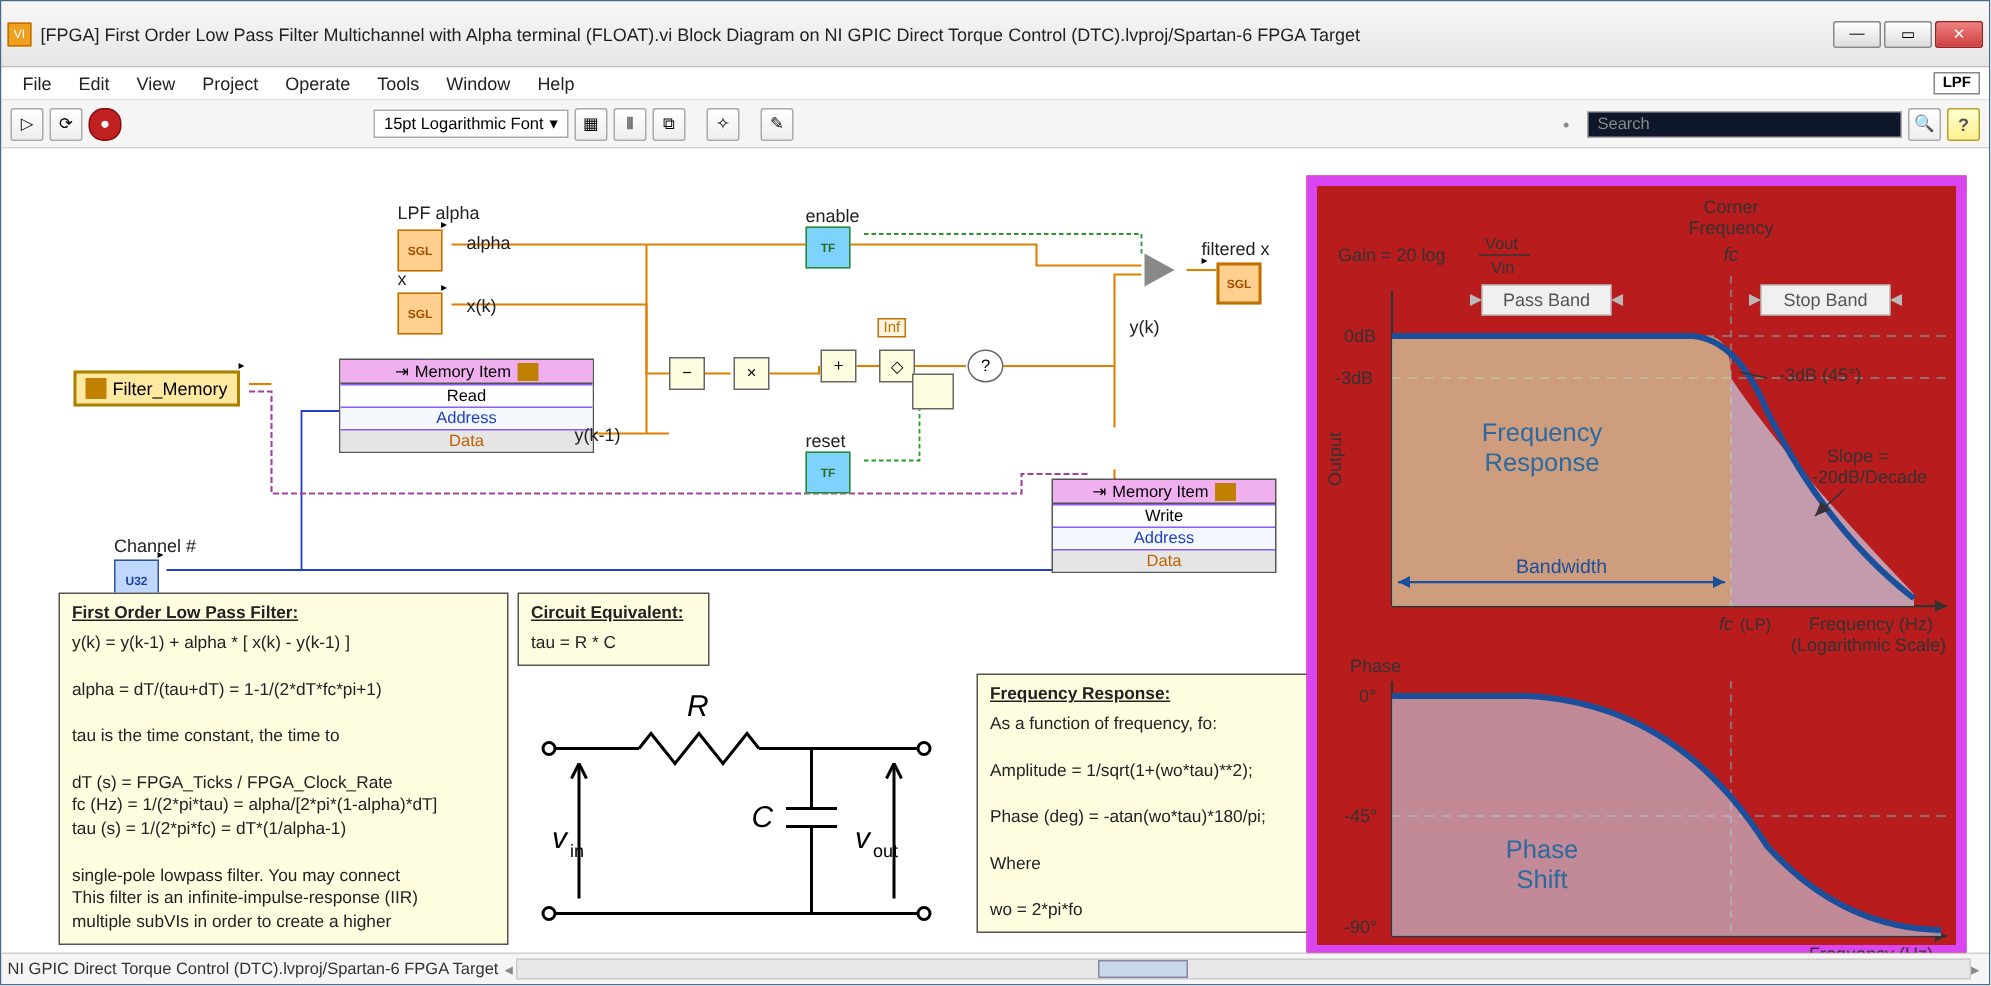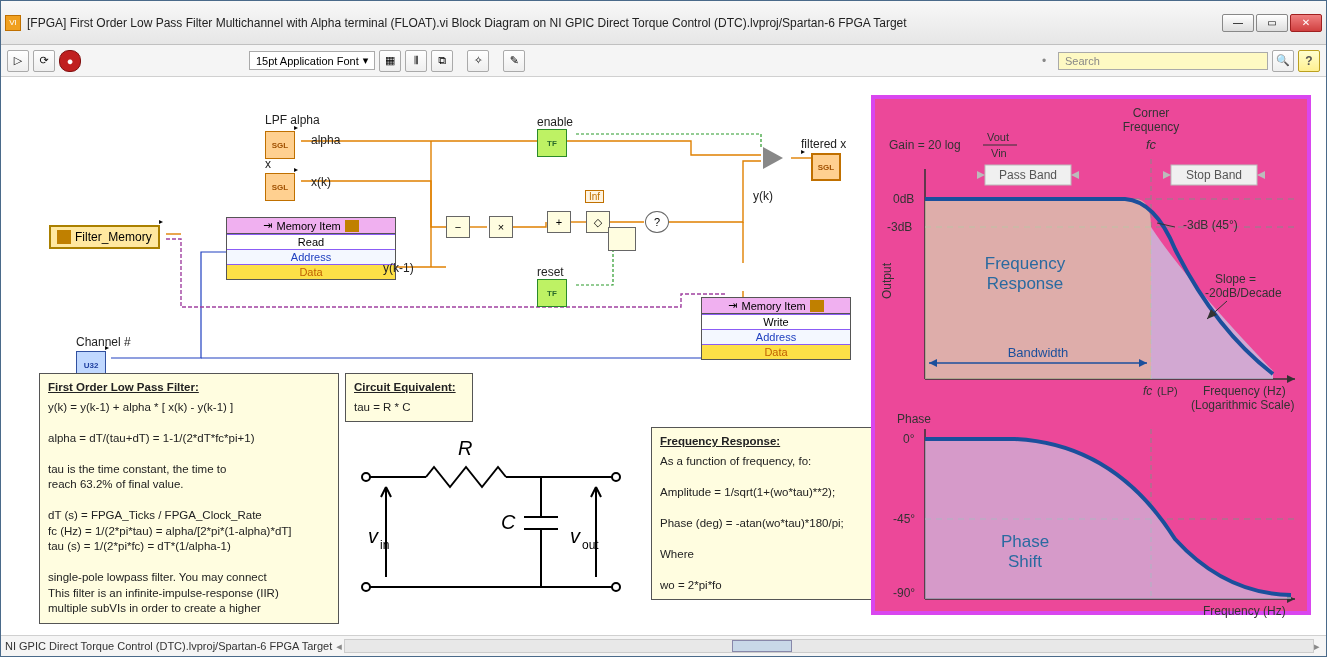--- a/index.html
+++ b/index.html
@@ -15,52 +15,52 @@
 .titlebar .winbtn.close { background:linear-gradient(#f08080,#d04040); border-color:#a02020; color:#fff;}
 
 .menubar { height:22px; background:#fff; border-bottom:1px solid #e0e0e0; display:flex; align-items:center; padding:0 6px; gap:2px;}
 .menubar .menuitem { padding:2px 8px; font-size:12px; color:#222;}
 .menubar .lpf-chip { margin-left:auto; border:1px solid #888; padding:1px 5px; font-size:10px; background:#fff; font-weight:bold;}
 
 .toolbar { height:32px; background:#f5f5f5; border-bottom:1px solid #d0d0d0; display:flex; align-items:center; padding:0 6px; gap:4px;}
 .toolbar .tbtn { width:22px;height:22px;border:1px solid #aaa;background:linear-gradient(#fff,#eee);border-radius:2px;display:flex;align-items:center;justify-content:center;font-size:11px;}
 .toolbar .fontbox { border:1px solid #aaa; background:#fff; padding:2px 6px; font-size:11px; display:flex; align-items:center; gap:4px;}
 .toolbar .spacer { flex:1; }
-.toolbar .search { border:1px solid #aaa; background:#fef9c3; padding:2px 6px; width:210px; font-size:11px; color:#888;}
+.toolbar .search { border:1px solid #aaa; background:#0f172a; padding:2px 6px; width:210px; font-size:11px; color:#888;}
 .toolbar .help { width:22px;height:22px; border:1px solid #bba020;background:linear-gradient(#ffffd0,#fff090);display:flex;align-items:center;justify-content:center;font-weight:bold;color:#555;border-radius:2px;}
 
 .canvas { flex:1; position:relative; background:#fff; overflow:hidden; border-bottom:1px solid #d0d0d0;}
 
 .statusbar { height:20px; background:#f5f5f5; display:flex; align-items:center; font-size:11px; color:#333; padding:0 4px;}
 .statusbar .stext { padding-right:4px; }
 .statusbar .track { flex:1; height:14px; background:#e8e8e8; border:1px solid #ccc; position:relative;}
 .statusbar .thumb { position:absolute; left:40%; width:60px; height:100%; background:#c8d8e8; border:1px solid #88a; }
 
 
 .label { position:absolute; font-size:12px; color:#222; white-space:nowrap; }
 .terminal { position:absolute; width:30px; height:28px; border:1px solid; display:flex;align-items:center;justify-content:center; font-size:8px; font-weight:bold;}
 .t-sgl { background:#ffd090; border-color:#c07000; color:#a05000;}
-.t-tf  { background:#bef264; border-color:#2a8a2a; color:#2a6a2a;}
+.t-tf  { background:#7dd3fc; border-color:#2a8a2a; color:#2a6a2a;}
 .t-u32 { background:#c0d8ff; border-color:#3050a0; color:#2040a0;}
 .small-tag { position:absolute;font-size:8px;}
 
 .memory-read { position:absolute; width:170px; border:1px solid #555; font-size:11px;}
 .memory-read .hdr { background:#f0b0f0; padding:1px 4px; display:flex; align-items:center; justify-content:center; gap:4px; border-bottom:1px solid #555;}
 .memory-read .row { border-top:1px solid #8b5cf6; padding:1px 4px; text-align:center; background:#fff;}
 .memory-read .row.addr { color:#2040c0; background:#f4f8ff;}
-.memory-read .row.data { color:#c06000; background:#fde047;}
+.memory-read .row.data { color:#c06000; background:#e5e5e5;}
 
 .notebox { position:absolute; background:#fffde0; border:1px solid #555; padding:6px 8px; font-size:11.5px; color:#222; line-height:1.35;}
 .notebox .heading { font-weight:bold; text-decoration:underline; margin-bottom:4px; display:block;}
 
 .filter-mem { position:absolute; border:2px solid #aa8000; background:#ffe8a0; padding:3px 6px; font-size:12px; display:flex; align-items:center; gap:4px;}
 .filter-mem .glyph { width:14px;height:14px;background:#c08000;}
 
 .circuit { position:absolute; }
-.freq-diag { position:absolute; background:#ec4899; border:4px solid #d946ef;}
+.freq-diag { position:absolute; background:#b91c1c; border:7px solid #d946ef;}
 
 .op-node { position:absolute; width:24px; height:22px; border:1px solid #666; background:#fffde0; display:flex;align-items:center;justify-content:center; font-size:11px;}
 .tri-node { position:absolute; width:0;height:0; border-top:11px solid transparent; border-bottom:11px solid transparent; border-left:20px solid #888;}
 .sel-node { position:absolute; width:28px;height:24px; background:#fffde0;border:1px solid #666;}
 
 svg text { font-family: "Segoe UI", Tahoma, sans-serif; }
 </style>
 </head>
 <body>
 
@@ -69,28 +69,39 @@
   <div class="titlebar">
     <div class="icon">VI</div>
     <div class="title">[FPGA] First Order Low Pass Filter Multichannel with Alpha terminal (FLOAT).vi Block Diagram on NI GPIC Direct Torque Control (DTC).lvproj/Spartan-6 FPGA Target</div>
     <div class="winbtns">
       <div class="winbtn">—</div>
       <div class="winbtn">▭</div>
       <div class="winbtn close">✕</div>
     </div>
   </div>
 
+  <div class="menubar">
+    <div class="menuitem">File</div>
+    <div class="menuitem">Edit</div>
+    <div class="menuitem">View</div>
+    <div class="menuitem">Project</div>
+    <div class="menuitem">Operate</div>
+    <div class="menuitem">Tools</div>
+    <div class="menuitem">Window</div>
+    <div class="menuitem">Help</div>
+    <div class="lpf-chip">LPF</div>
+  </div>
 
   <div class="toolbar">
     <div class="tbtn">▷</div>
     <div class="tbtn">⟳</div>
     <div class="tbtn" style="background:#c02020;border-color:#801010;color:#fff;border-radius:10px">●</div>
     <div style="width:160px"></div>
     <div class="fontbox">
-        <span>15pt Application Font</span>
+        <span>15pt Logarithmic Font</span>
         <span>▾</span>
       </div>
     <div class="tbtn">▦</div>
     <div class="tbtn">⫴</div>
     <div class="tbtn">⧉</div>
     <div style="width:6px"></div>
     <div class="tbtn">✧</div>
     <div style="width:6px"></div>
     <div class="tbtn">✎</div>
     <div class="spacer"></div>
@@ -198,21 +209,21 @@
       <div class="row">Write</div>
       <div class="row addr">Address</div>
       <div class="row data">Data</div>
     </div>
 
     <div class="notebox" style="left:38px;top:296px;width:300px">
       <span class="heading">First Order Low Pass Filter:</span>
       <div>y(k) = y(k-1) + alpha * [ x(k) - y(k-1) ]</div><br>
       <div>alpha = dT/(tau+dT) = 1-1/(2*dT*fc*pi+1)</div><br>
       <div>tau is the time constant, the time to</div>
-      <div>reach 63.2% of final value.</div><br>
+      <br>
       <div>dT (s) = FPGA_Ticks / FPGA_Clock_Rate</div>
       <div>fc (Hz) = 1/(2*pi*tau) = alpha/[2*pi*(1-alpha)*dT]</div>
       <div>tau (s) = 1/(2*pi*fc) = dT*(1/alpha-1)</div><br>
       <div>single-pole lowpass filter. You may connect</div>
       <div>This filter is an infinite-impulse-response (IIR)</div>
       <div>multiple subVIs in order  to create a higher</div>
     </div>
 
     <div class="notebox" style="left:344px;top:296px;width:128px">
       <span class="heading">Circuit Equivalent:</span>

